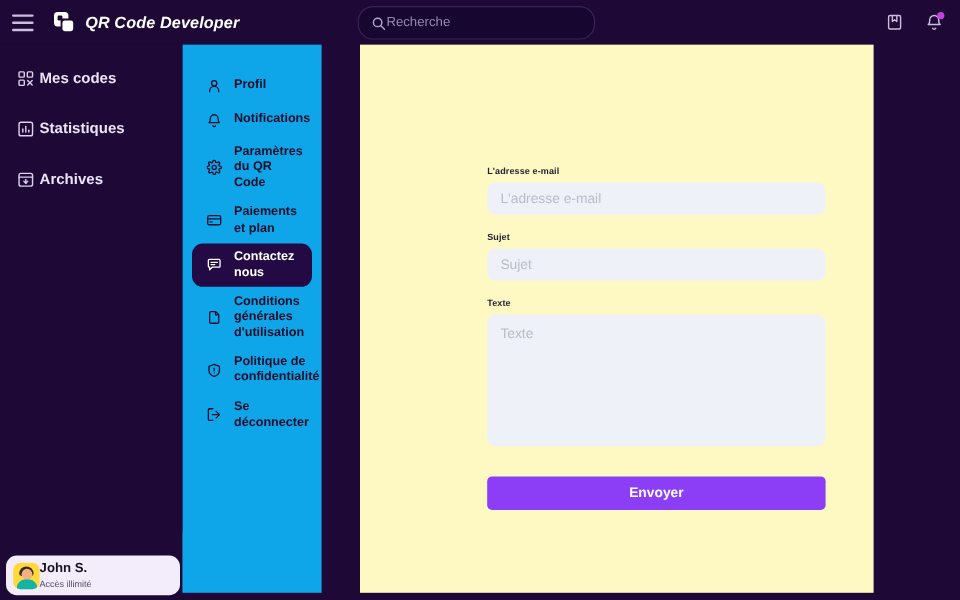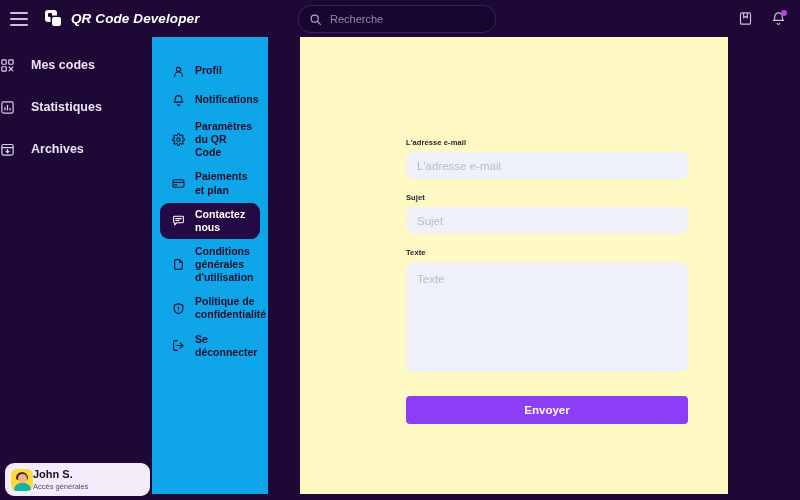--- a/index.html
+++ b/index.html
@@ -47,21 +47,21 @@
   }
 
   .search-wrap {
     position: absolute; left: 298px; top: 5px; width: 198px; height: 28px;
   }
   .search-box {
     width: 100%; height: 100%;
     background: #170630;
     border: 1px solid #3a2358;
     border-radius: 13px;
-    display: flex; align-items: center; padding: 4px 10px; gap: 8px;
+    display: flex; align-items: center; padding: 4px 10px; 
     cursor: text;
   }
   .search-input {
     flex: 1; background: transparent; border: none; outline: none;
     color: #cdbde0; font-size: 11px; font-family: "Liberation Sans", sans-serif;
   }
   .search-input::placeholder { color: #9b86b5; }
 
   .topbar-right {
     position: absolute; right: 14px; top: 0; height: 37px;
@@ -76,22 +76,22 @@
 
   
   .sidebar {
     position: absolute; left: 0; top: 37px; width: 152px; height: 421px;
     background: #1d0836;
     border-bottom-right-radius: 16px;
     padding-top: 12px;
     z-index: 20;
   }
   .nav-item {
-    display: flex; align-items: center; gap: 16px;
-    height: 32px; margin: 0 8px 10px 0;
+    display: flex; align-items: center; gap: 4px;
+    height: 32px; padding-left: 14px; margin: 0 8px 10px 0;
     border-radius: 8px; cursor: pointer;
   }
   .nav-label { color: #ece4f5; font-size: 12.5px; font-weight: bold; white-space: nowrap; }
 
   
   .user-card {
     position: absolute; left: 5px; top: 463px; width: 145px; height: 33px;
     background: #f3ecfb; border-radius: 9px;
     display: flex; align-items: center; padding: 0 6px; 
     z-index: 60; cursor: pointer;
@@ -342,21 +342,21 @@
 
   <div class="user-card">
     <div class="avatar">
       <div class="hair"></div>
         <div class="face"></div>
         <div class="neck"></div>
         <div class="body"></div>
     </div>
     <div>
       <div class="user-name">John S.</div>
-      <div class="user-sub">Accès générales</div>
+      <div class="user-sub">Accès illimité</div>
     </div>
   </div>
 
   <div class="main">
     <div class="form">
 
       <div class="field-label">L'adresse e-mail</div>
       <input class="input" type="text" placeholder="L'adresse e-mail" style="">
 
       <div class="gap"></div>

